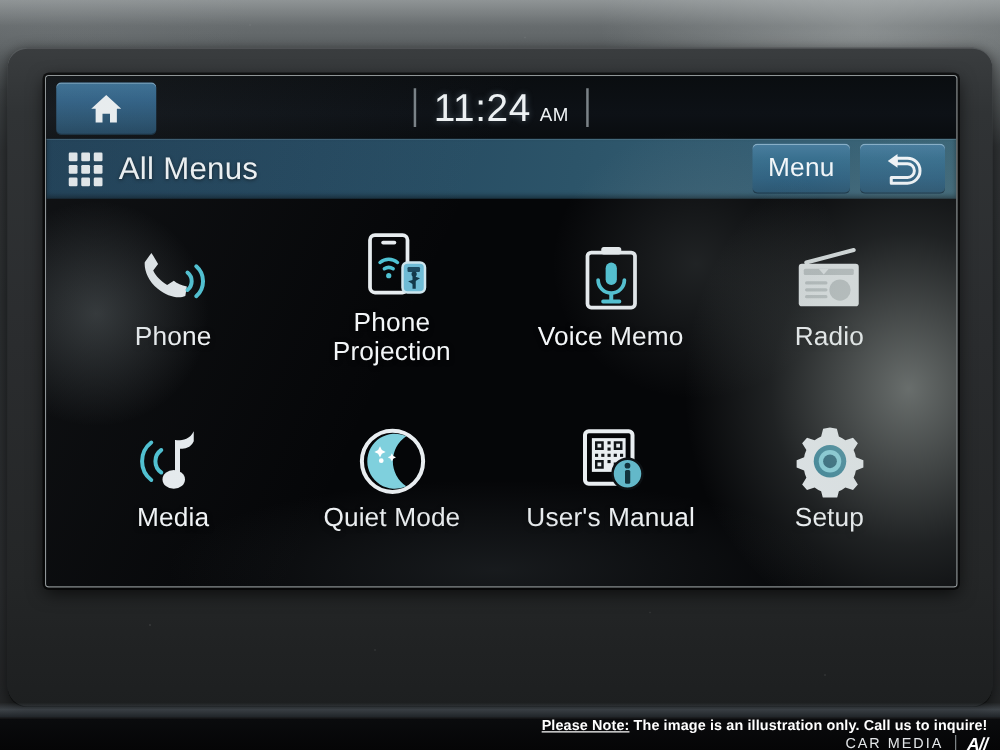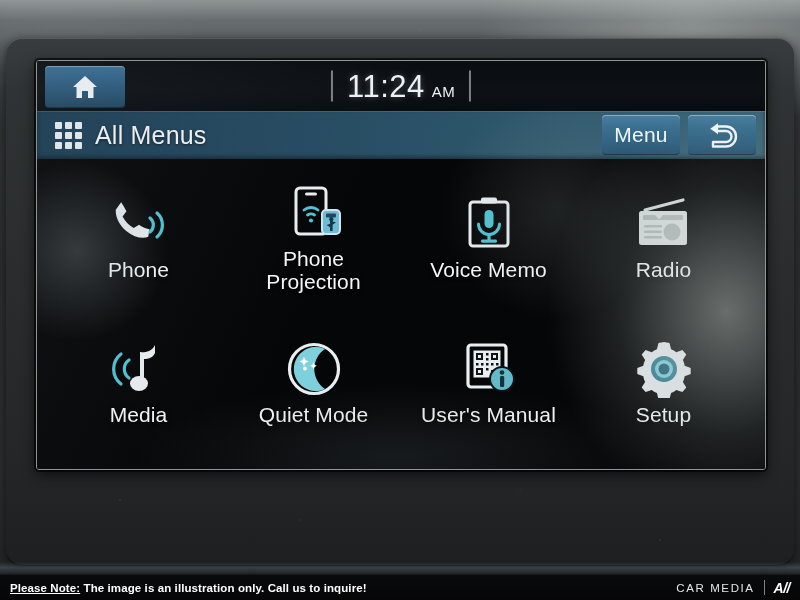--- a/index.html
+++ b/index.html
@@ -220,25 +220,26 @@
     max-width: 172px;
   }
 
   
   #footer {
     position: absolute;
     left: 0; right: 0; bottom: 0;
     height: 26px;
     background: linear-gradient(180deg, #0a0b0d 0%, #050506 100%);
     display: flex;
-    align-items: center;
+    align-items: flex-end;
     justify-content: space-between;
     padding: 0 10px;
     box-sizing: border-box;
     border-top: 1px solid rgba(255,255,255,.08);
+    flex-direction: column;
   }
   #disclaimer {
     color: #ffffff;
     font-size: 11.5px;
     font-weight: bold;
     letter-spacing: .1px;
     white-space: nowrap;
   }
   #disclaimer .pn { text-decoration: underline; }
   #brand {

